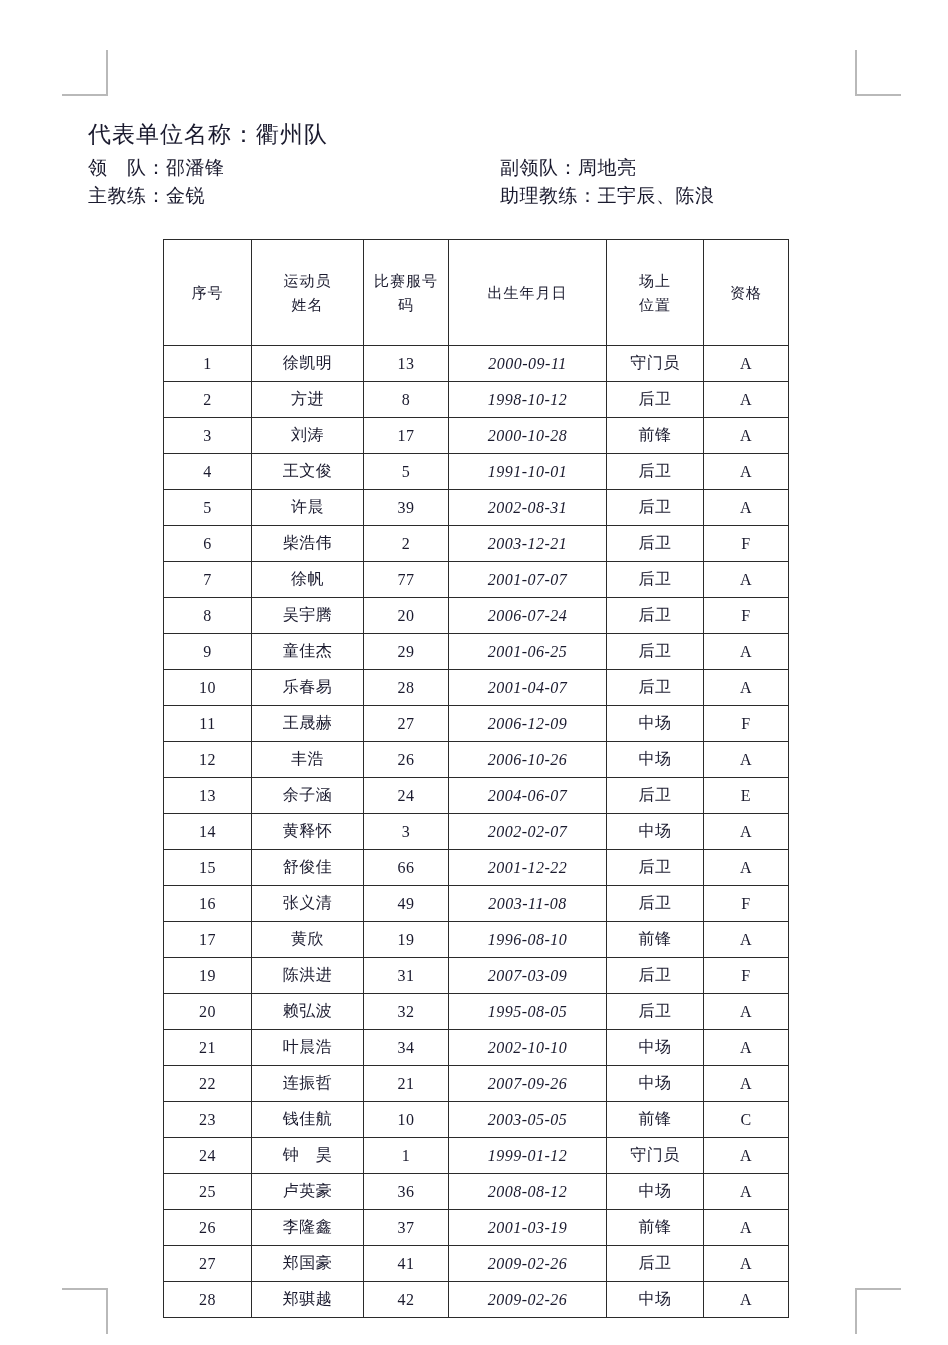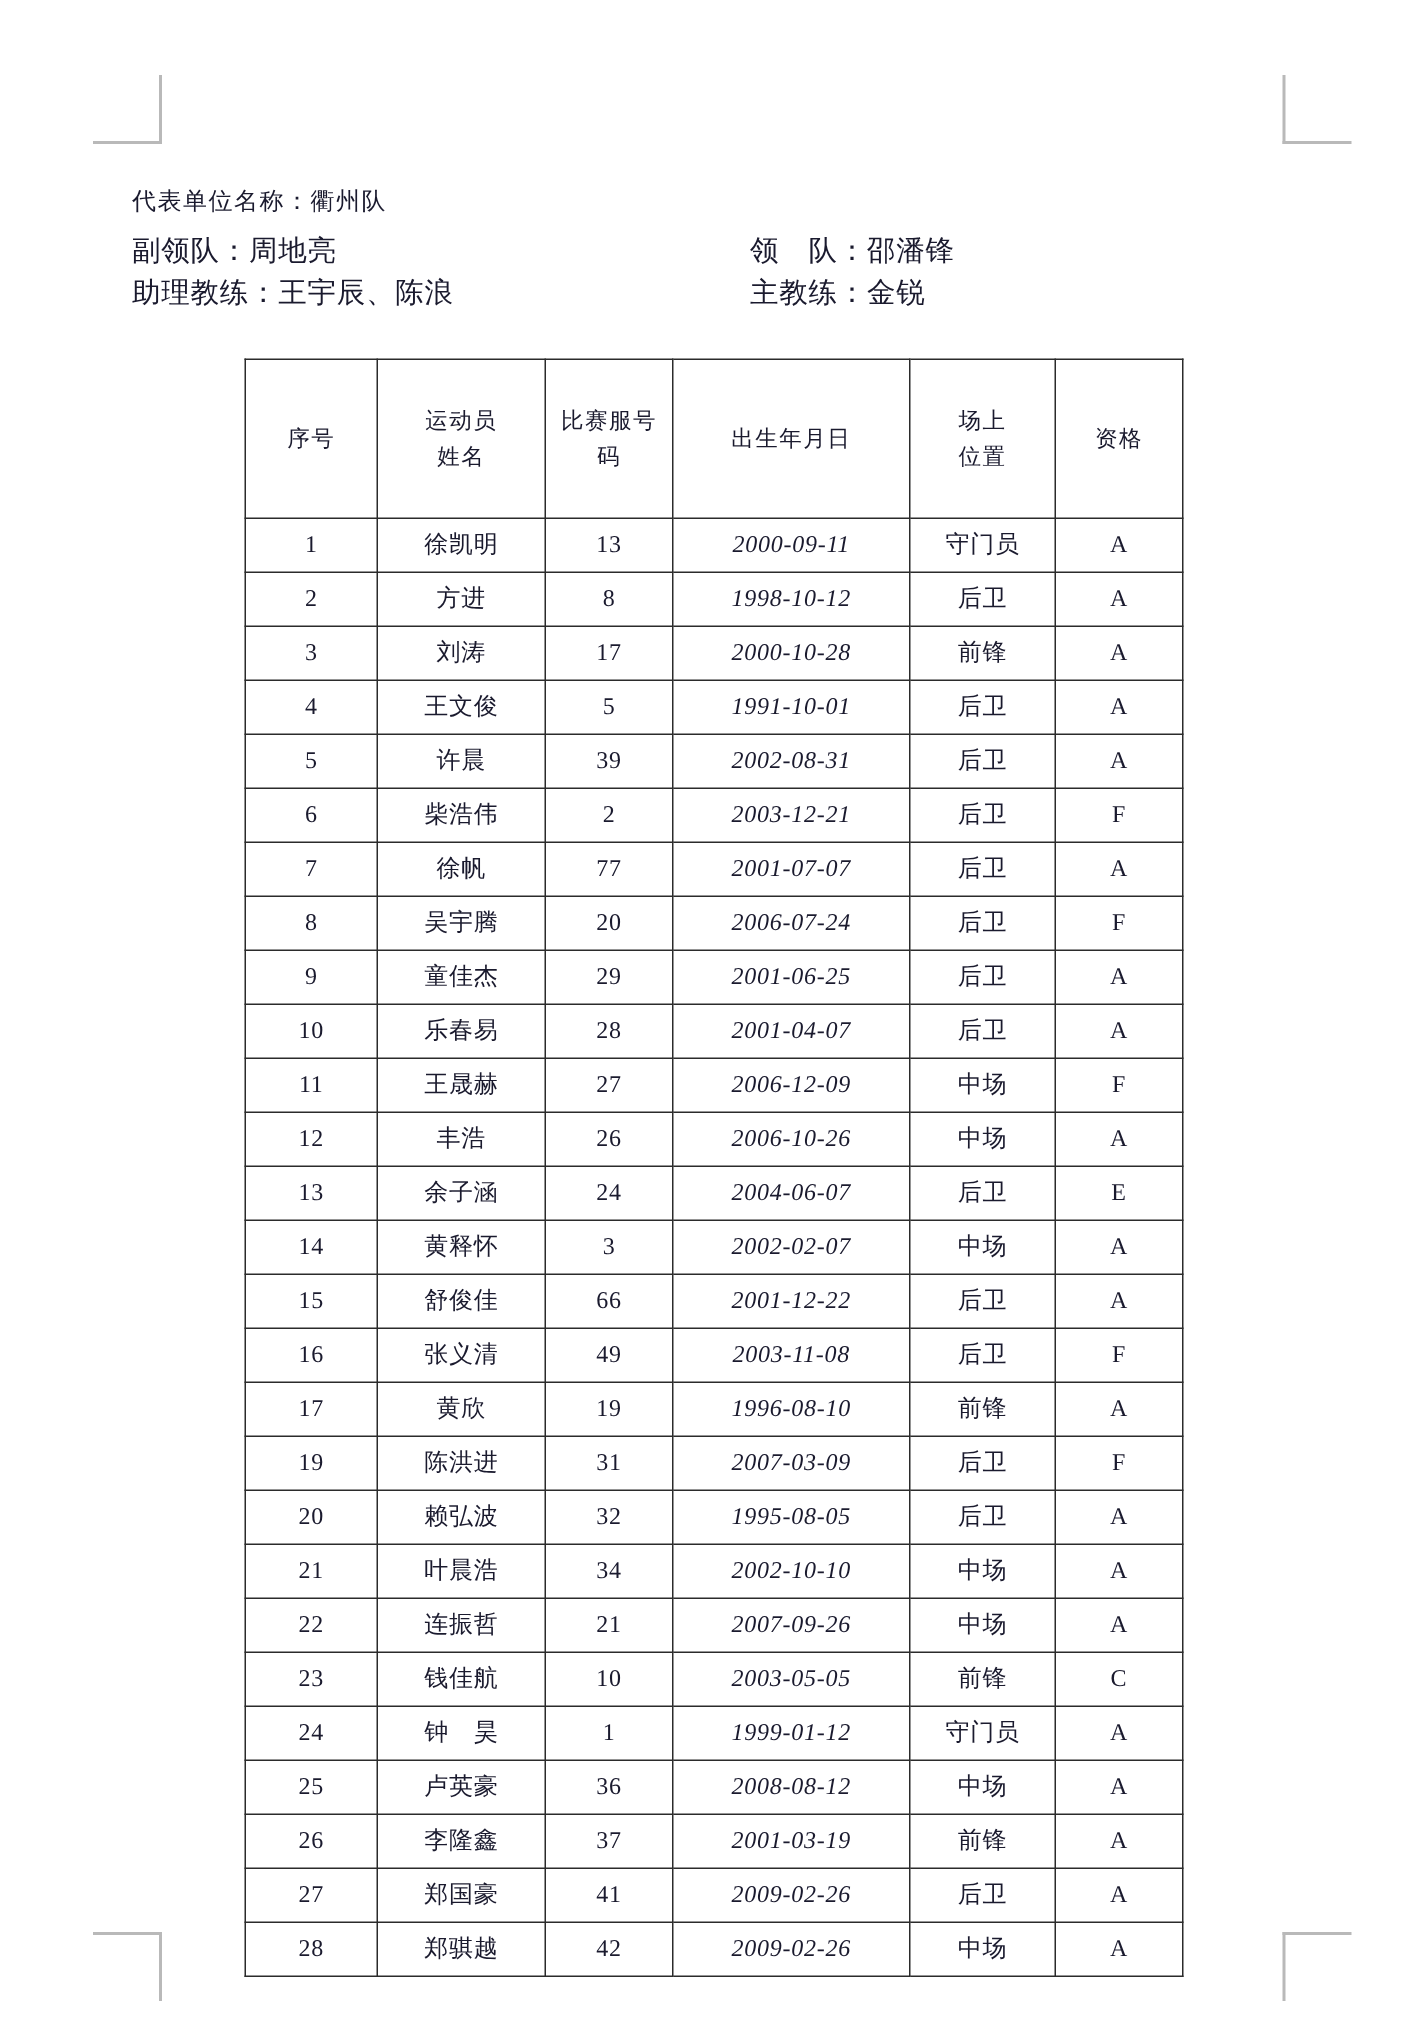--- a/index.html
+++ b/index.html
@@ -55,21 +55,21 @@
   .crop-br::after  { left: 0; bottom: 0; }
 
   
   .doc-header {
     position: absolute;
     left: 88px;
     top: 118px;
     width: 700px;
   }
   .org-title {
-    font-size: 16px;
+    font-size: 23px;
     line-height: 34px;
     letter-spacing: 1px;
     white-space: pre;
   }
   .staff-grid {
     margin-top: 2px;
     display: grid;
     grid-template-columns: 412px auto;
     row-gap: 0px;
     font-size: 19px;
@@ -135,24 +135,24 @@
 <body>
 
 <div class="crop-mark crop-tl"></div>
 <div class="crop-mark crop-tr"></div>
 <div class="crop-mark crop-bl"></div>
 <div class="crop-mark crop-br"></div>
 
 <div class="doc-header">
   <div class="org-title">代表单位名称：衢州队</div>
   <div class="staff-grid">
+    <div class="staff-cell">领　队：邵潘锋</div>
     <div class="staff-cell">副领队：周地亮</div>
-    <div class="staff-cell">领　队：邵潘锋</div>
+    <div class="staff-cell">主教练：金锐</div>
     <div class="staff-cell">助理教练：王宇辰、陈浪</div>
-    <div class="staff-cell">主教练：金锐</div>
   </div>
 </div>
 
 <div class="roster-wrap">
   <table class="roster">
     <colgroup>
       <col class="col-idx">
         <col class="col-name">
         <col class="col-num">
       <col class="col-dob">

